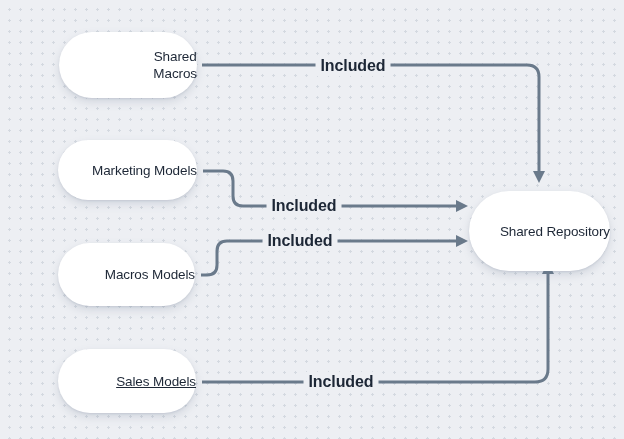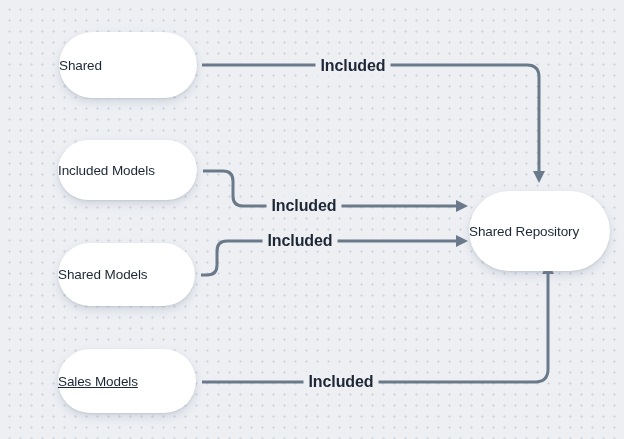--- a/index.html
+++ b/index.html
@@ -33,21 +33,21 @@
     fill: #6a7a8b;
     stroke: none;
   }
   .node {
     position: absolute;
     background: #ffffff;
     border-radius: 40px;
     box-shadow: 0 1px 2px rgba(116,128,148,0.18), 0 4px 9px rgba(116,128,148,0.22);
     display: flex;
     align-items: center;
-    justify-content: flex-start;
+    justify-content: flex-end;
     text-align: center;
     color: #1d2736;
     font-size: 13.5px;
     font-weight: 500;
     letter-spacing: -0.1px;
     line-height: 17px;
   }
   .node-shared-models   { left: 59px;  top: 32px;  width: 138px; height: 66px; }
   .node-marketing       { left: 58px;  top: 140px; width: 139px; height: 60px; }
   .node-finance         { left: 58px;  top: 243px; width: 137px; height: 63px; }
@@ -94,29 +94,30 @@
 
     <g>
       <path class="edge-path" d="M 202 382 H 535 Q 548 382 548 369 V 274"></path>
       <polygon class="edge-arrowhead" points="542,274 554,274 548,262"></polygon>
     </g>
   </svg>
 
   <div class="node node-shared-models">
     <div>
       <span class="node-line">Shared</span>
+      <span class="node-line">Macros</span>
     </div>
   </div>
 
   <div class="node node-marketing">
-    <span>Included Models</span>
+    <span>Marketing Models</span>
   </div>
 
   <div class="node node-finance">
-    <span>Shared Models</span>
+    <span>Macros Models</span>
   </div>
 
   <div class="node node-sales">
     <span>Sales Models</span>
   </div>
 
   <div class="node node-repository">
     <span>Shared Repository</span>
   </div>
 

